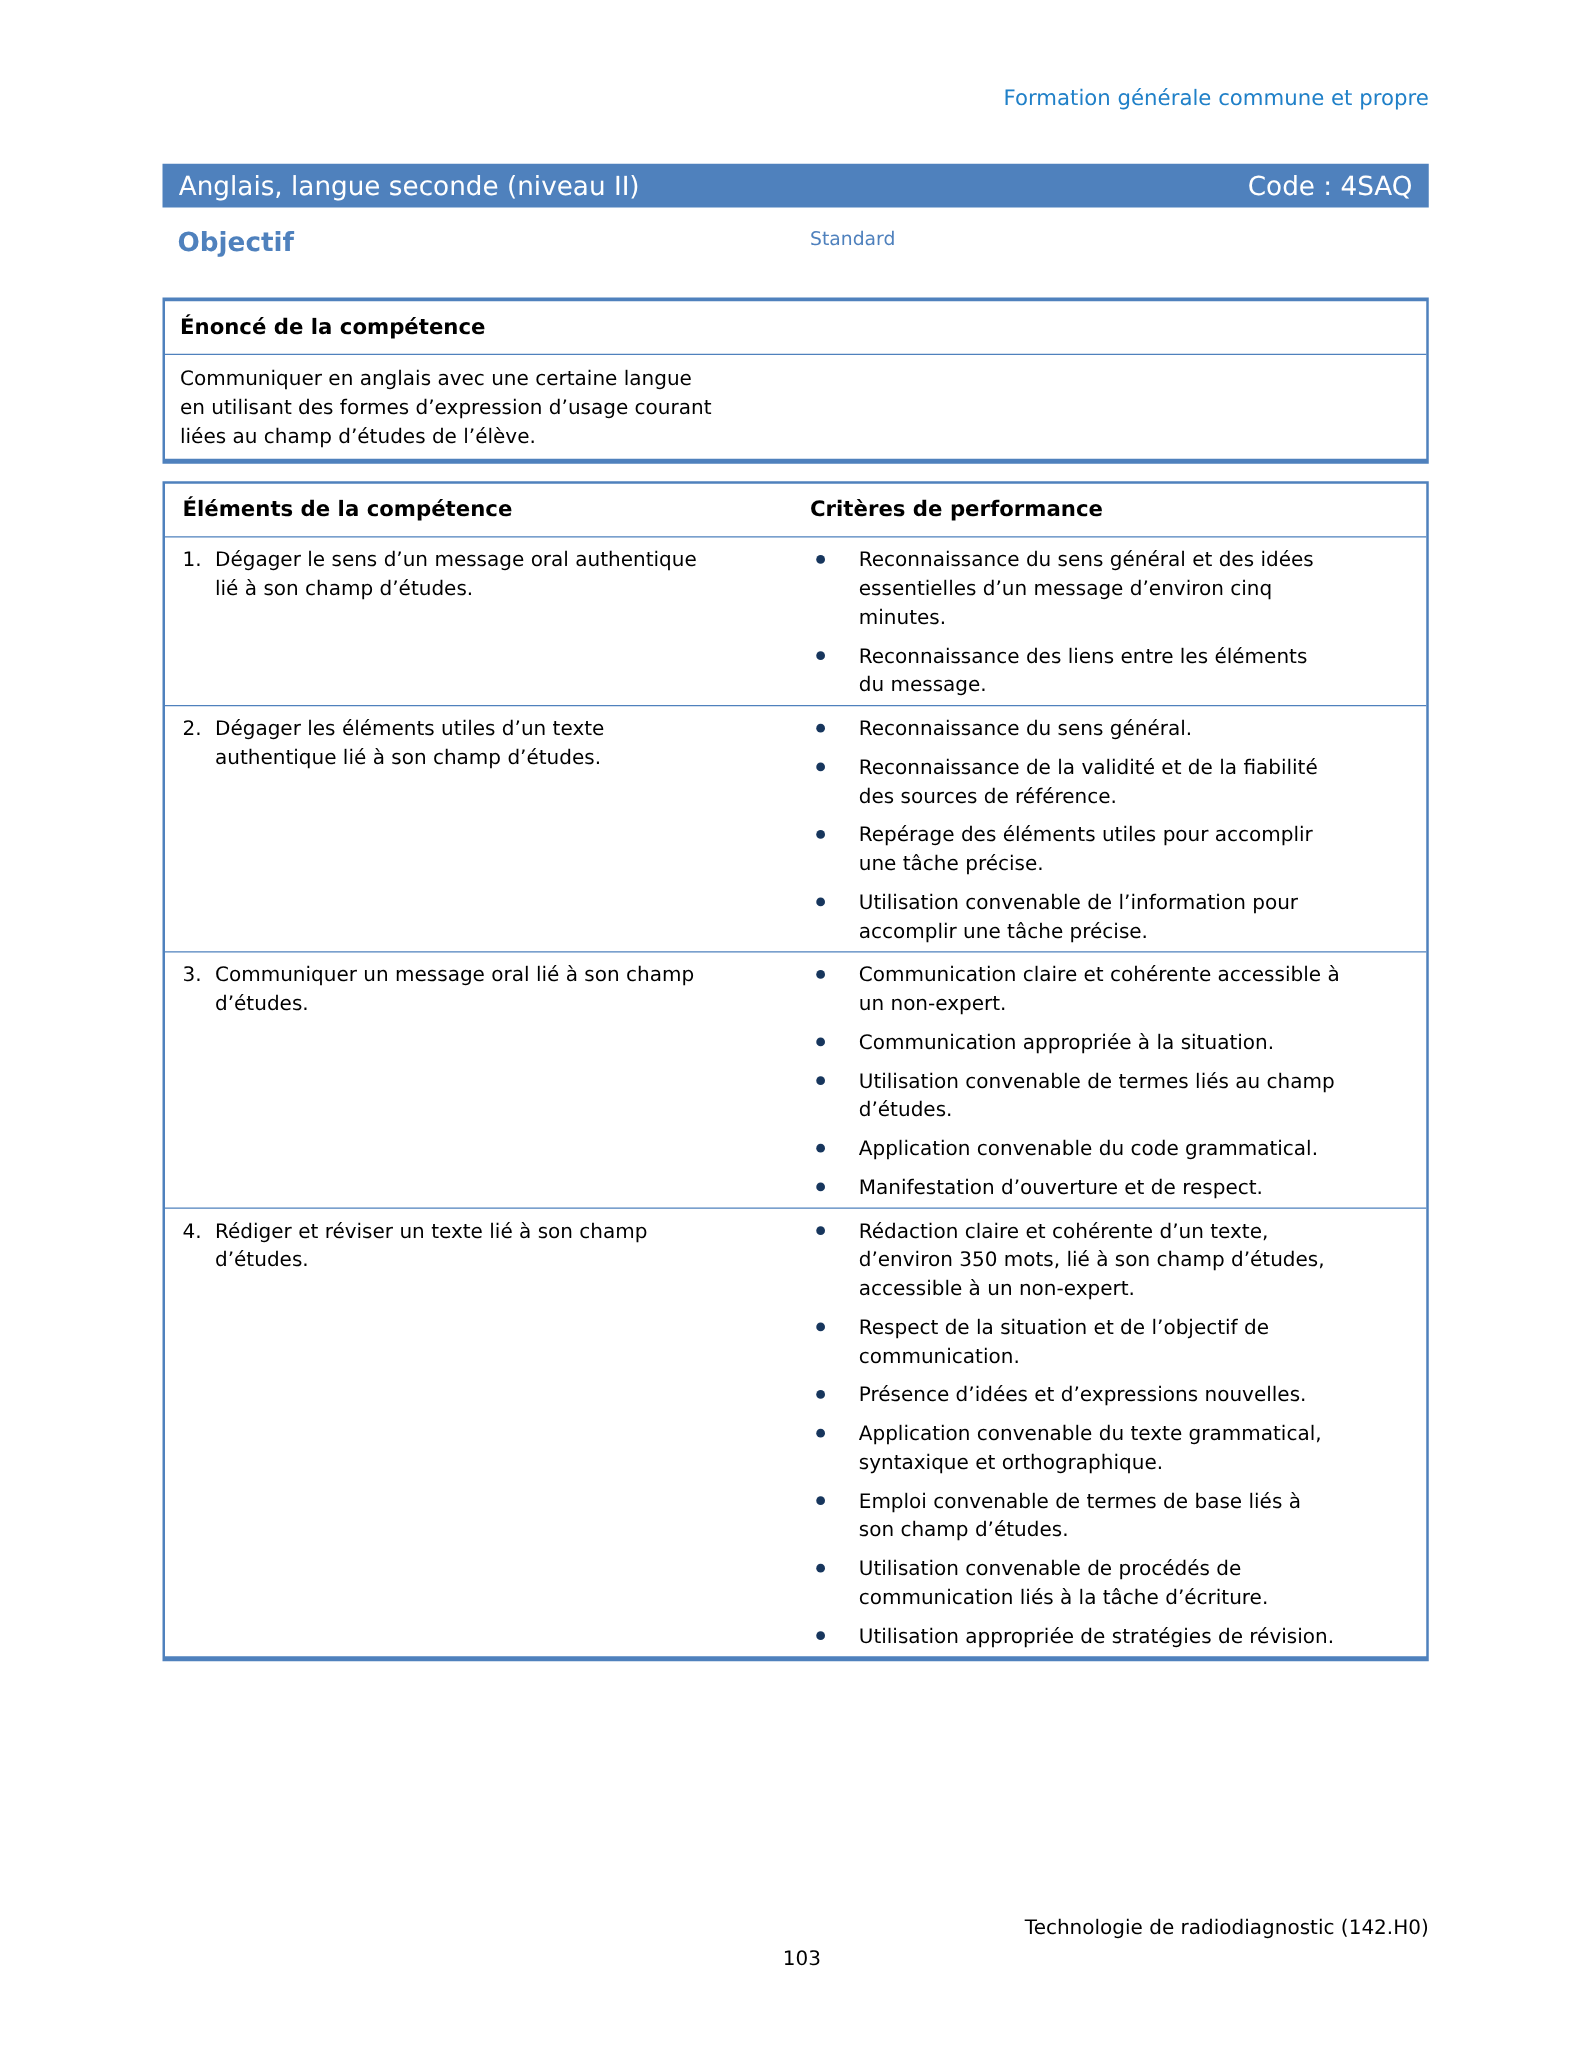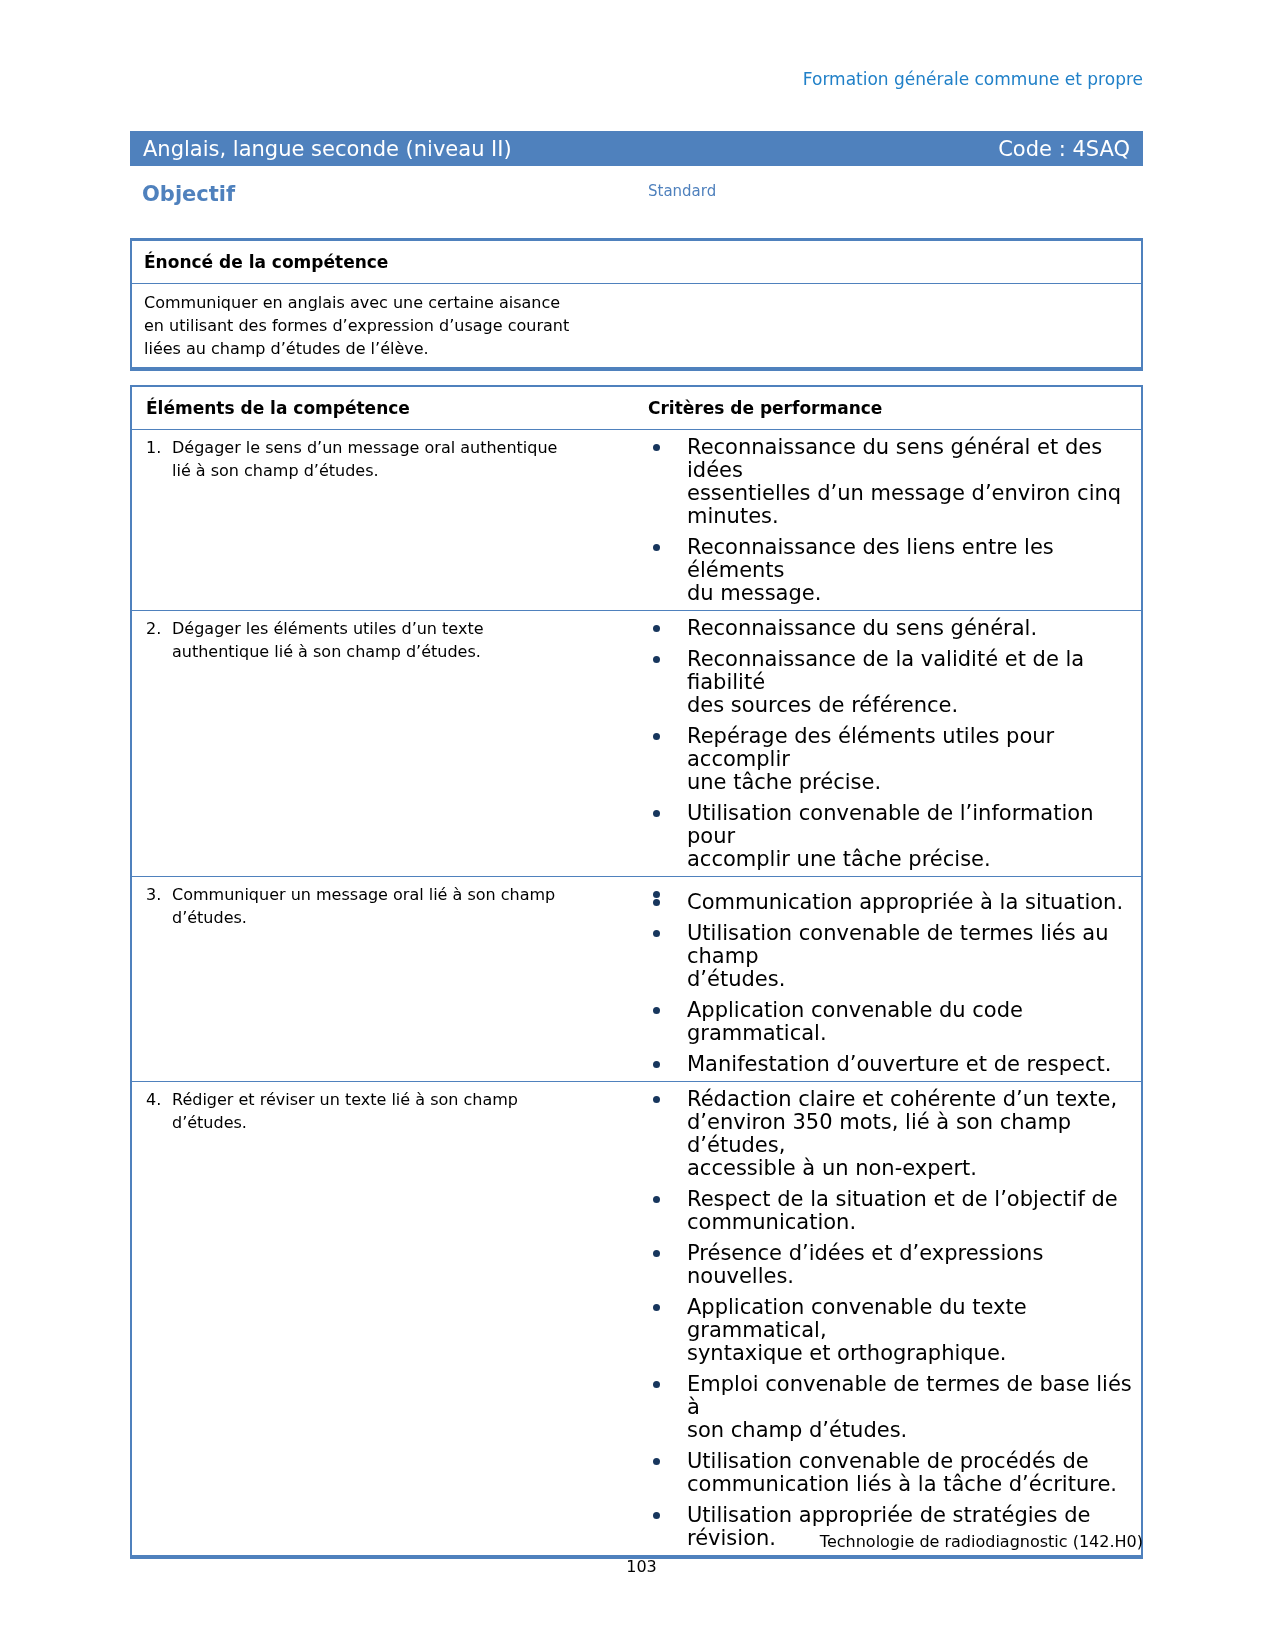--- a/index.html
+++ b/index.html
@@ -143,21 +143,21 @@
     width: 26px;
   }
   .cell-item .item-text { white-space: pre-line; }
   .cell-criteria {
     list-style: none;
     padding-right: 6px;
   }
   .cell-criteria li {
     position: relative;
     padding-left: 51px;
-    font-size: 21px;
+    font-size: 16px;
     line-height: 23px;
   }
   .cell-criteria li + li { margin-top: 8px; }
   .cell-criteria .bullet {
     position: absolute;
     left: 17px;
     top: 8px;
     width: 7px;
     height: 7px;
     border-radius: 50%;
@@ -194,21 +194,21 @@
     <span>Code : 4SAQ</span>
   </div>
 
   <div class="headings">
     <span class="h-left">Objectif</span>
     <span class="h-right">Standard</span>
   </div>
 
   <div class="enonce-table">
     <div class="t-header">Énoncé de la compétence</div>
-    <div class="t-body">Communiquer en anglais avec une certaine aisance
+    <div class="t-body">Communiquer en anglais avec une certaine langue
 en utilisant des formes d’expression d’usage courant
 liées au champ d’études de l’élève.</div>
   </div>
 
   <div class="ctable">
 
     <div class="crow-header">
       <div class="hcell-1">Éléments de la compétence</div>
       <div class="hcell-2">Critères de performance</div>
     </div>
@@ -265,20 +265,22 @@
 
     <div class="crow">
       <div class="cell-item">
         <span class="num">3.</span>
         <span class="item-text">Communiquer un message oral lié à son champ
 d’études.</span>
       </div>
       <ul class="cell-criteria">
         <li>
           <span class="bullet"></span>
+          <span class="crit-text">Communication claire et cohérente accessible à
+un non-expert.</span>
         </li>
         <li>
           <span class="bullet"></span>
           <span class="crit-text">Communication appropriée à la situation.</span>
         </li>
         <li>
           <span class="bullet"></span>
           <span class="crit-text">Utilisation convenable de termes liés au champ
 d’études.</span>
         </li>

